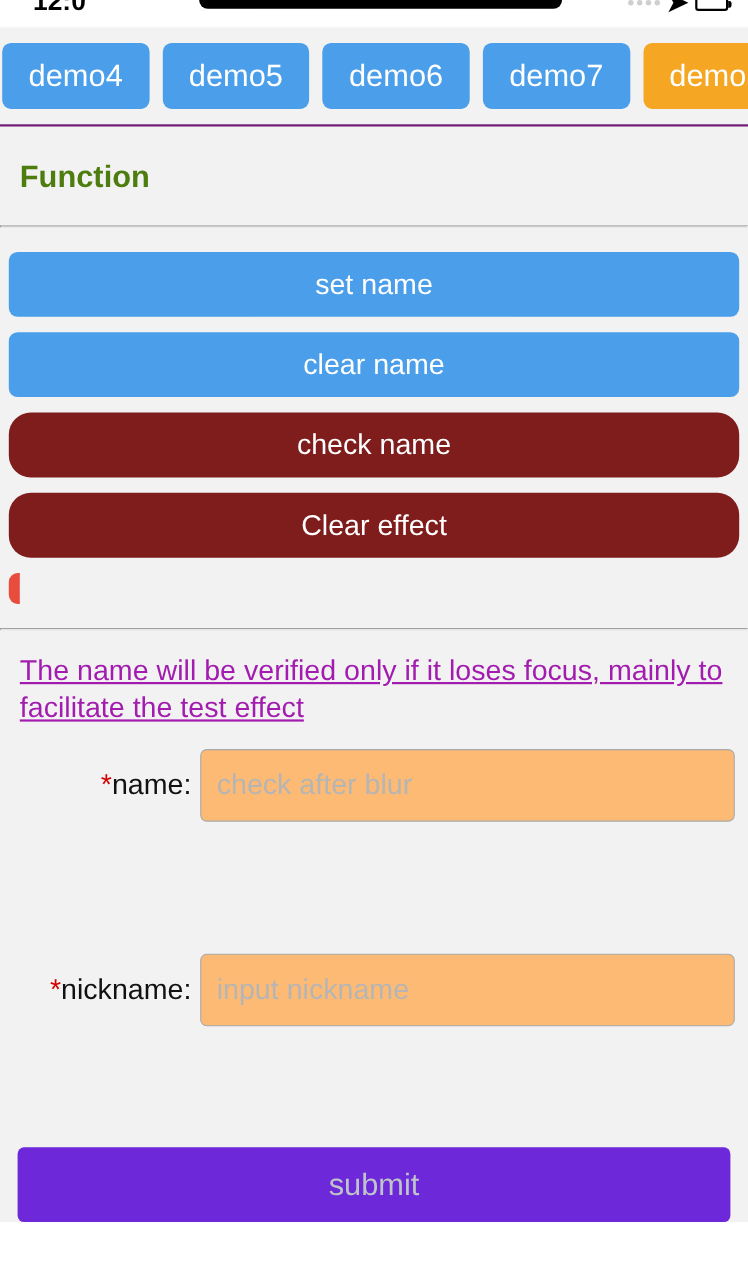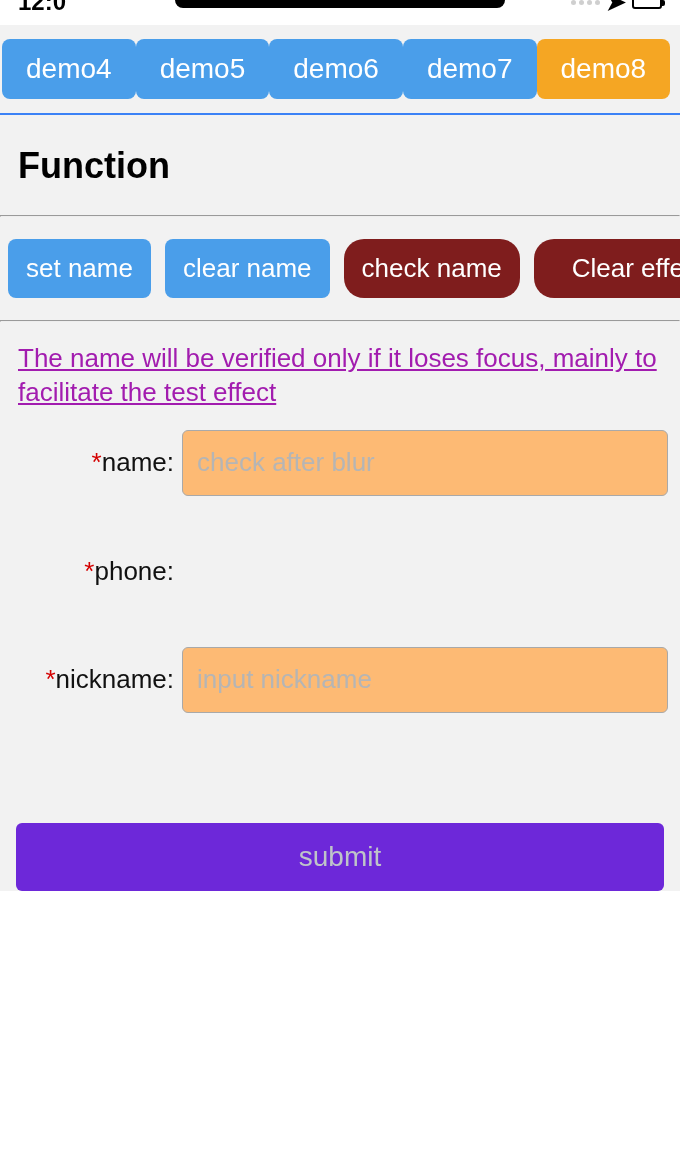--- a/index.html
+++ b/index.html
@@ -13,20 +13,21 @@
     .status-bar {
       height: 24px;
       display: flex;
       align-items: flex-start;
       justify-content: space-between;
       padding: 0 18px;
       font-size: 24px;
       font-weight: 700;
       color: #000;
       position: relative;
+      margin-left: 12px;
     }
     .notch {
       position: absolute;
       top: 0;
       left: 50%;
       transform: translateX(-50%);
       width: 330px;
       height: 8px;
       background: #000;
       border-radius: 0 0 20px 20px;
@@ -42,61 +43,62 @@
       content:""; position:absolute; right:-5px; top:3px; width:3px; height:6px; background:#000; border-radius:0 2px 2px 0;
     }
 
     .main-bg {
       background: #f2f2f2;
       border-top: 1px solid #fff;
     }
 
     .tab-row {
       display: flex;
-      gap: 0;
+      gap: 12px;
       padding: 14px 2px 14px 2px;
       overflow: hidden;
       white-space: nowrap;
-      border-bottom: 2px solid #3b82f6;
+      border-bottom: 2px solid #701a75;
     }
     .tab {
       flex: 0 0 auto;
       background: #4a9eea;
       color: #fff;
       font-size: 28px;
       padding: 14px 24px;
       border-radius: 8px;
       text-align: center;
       min-width: 112px;
     }
     .tab.active {
       background: #f5a623;
     }
 
     .section {
       padding: 30px 18px 10px 18px;
     }
     .section-title {
-      font-size: 36px;
+      font-size: 28px;
       font-weight: 600;
-      color: #000000;
+      color: #4d7c0f;
       margin-bottom: 18px;
     }
     .divider {
       height: 1px;
       background: #d9d9d9;
       margin: 0;
     }
 
     .action-row {
       display: flex;
       gap: 14px;
       padding: 22px 8px 22px 8px;
       overflow: hidden;
       white-space: nowrap;
+      flex-direction: column;
     }
     .btn {
       flex: 0 0 auto;
       color: #fff;
       font-size: 26px;
       padding: 14px 18px;
       border-radius: 8px;
       text-align: center;
     }
     .btn-blue { background: #4a9eea; }
@@ -202,23 +204,20 @@
   <div class="form">
 
     <div class="form-row">
       <div class="label-box">
         <span class="req">*</span><span>name:</span>
       </div>
       <input class="input" type="text" placeholder="check after blur" style="">
     </div>
 
     <div class="form-row">
-      <div class="label-box">
-        <span class="req">*</span><span>phone:</span>
-      </div>
     </div>
 
     <div class="form-row">
       <div class="label-box">
         <span class="req">*</span><span>nickname:</span>
       </div>
       <input class="input" type="text" placeholder="input nickname" style="">
     </div>
 
   </div>

